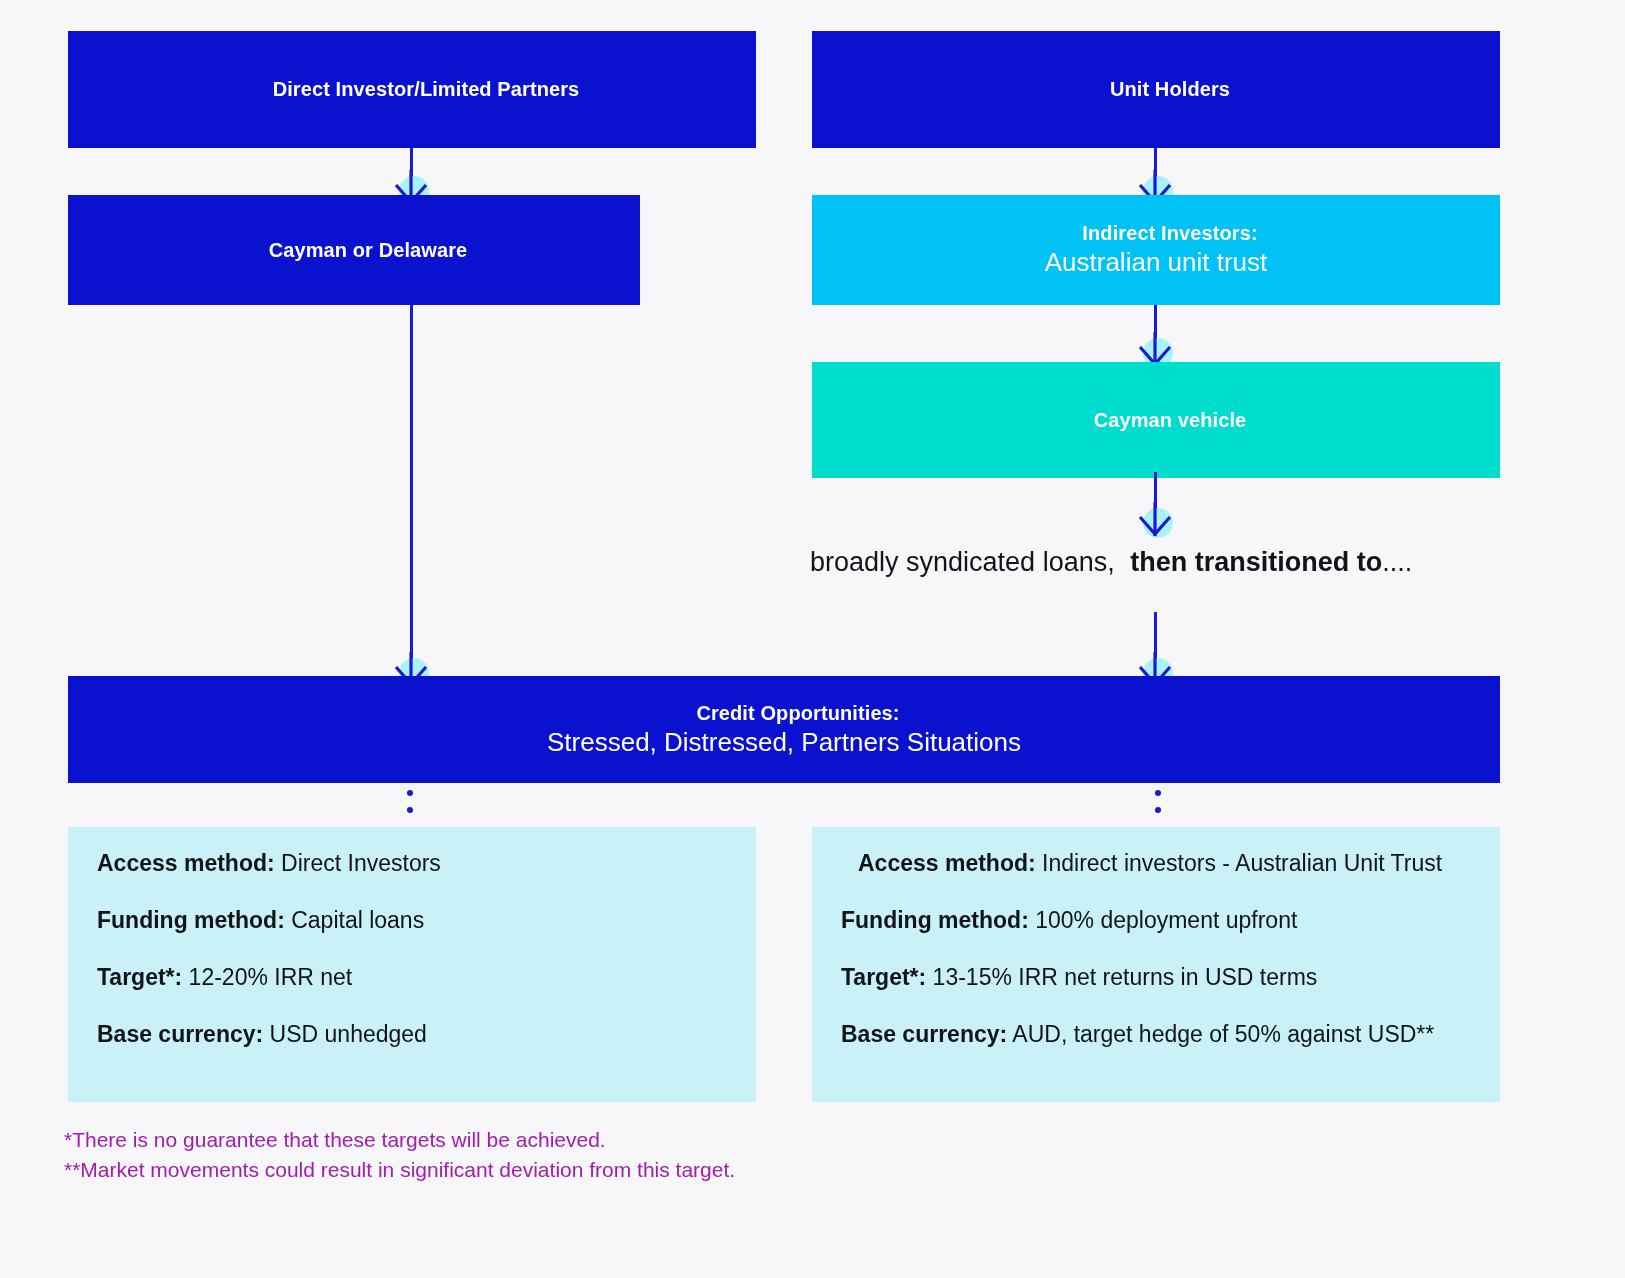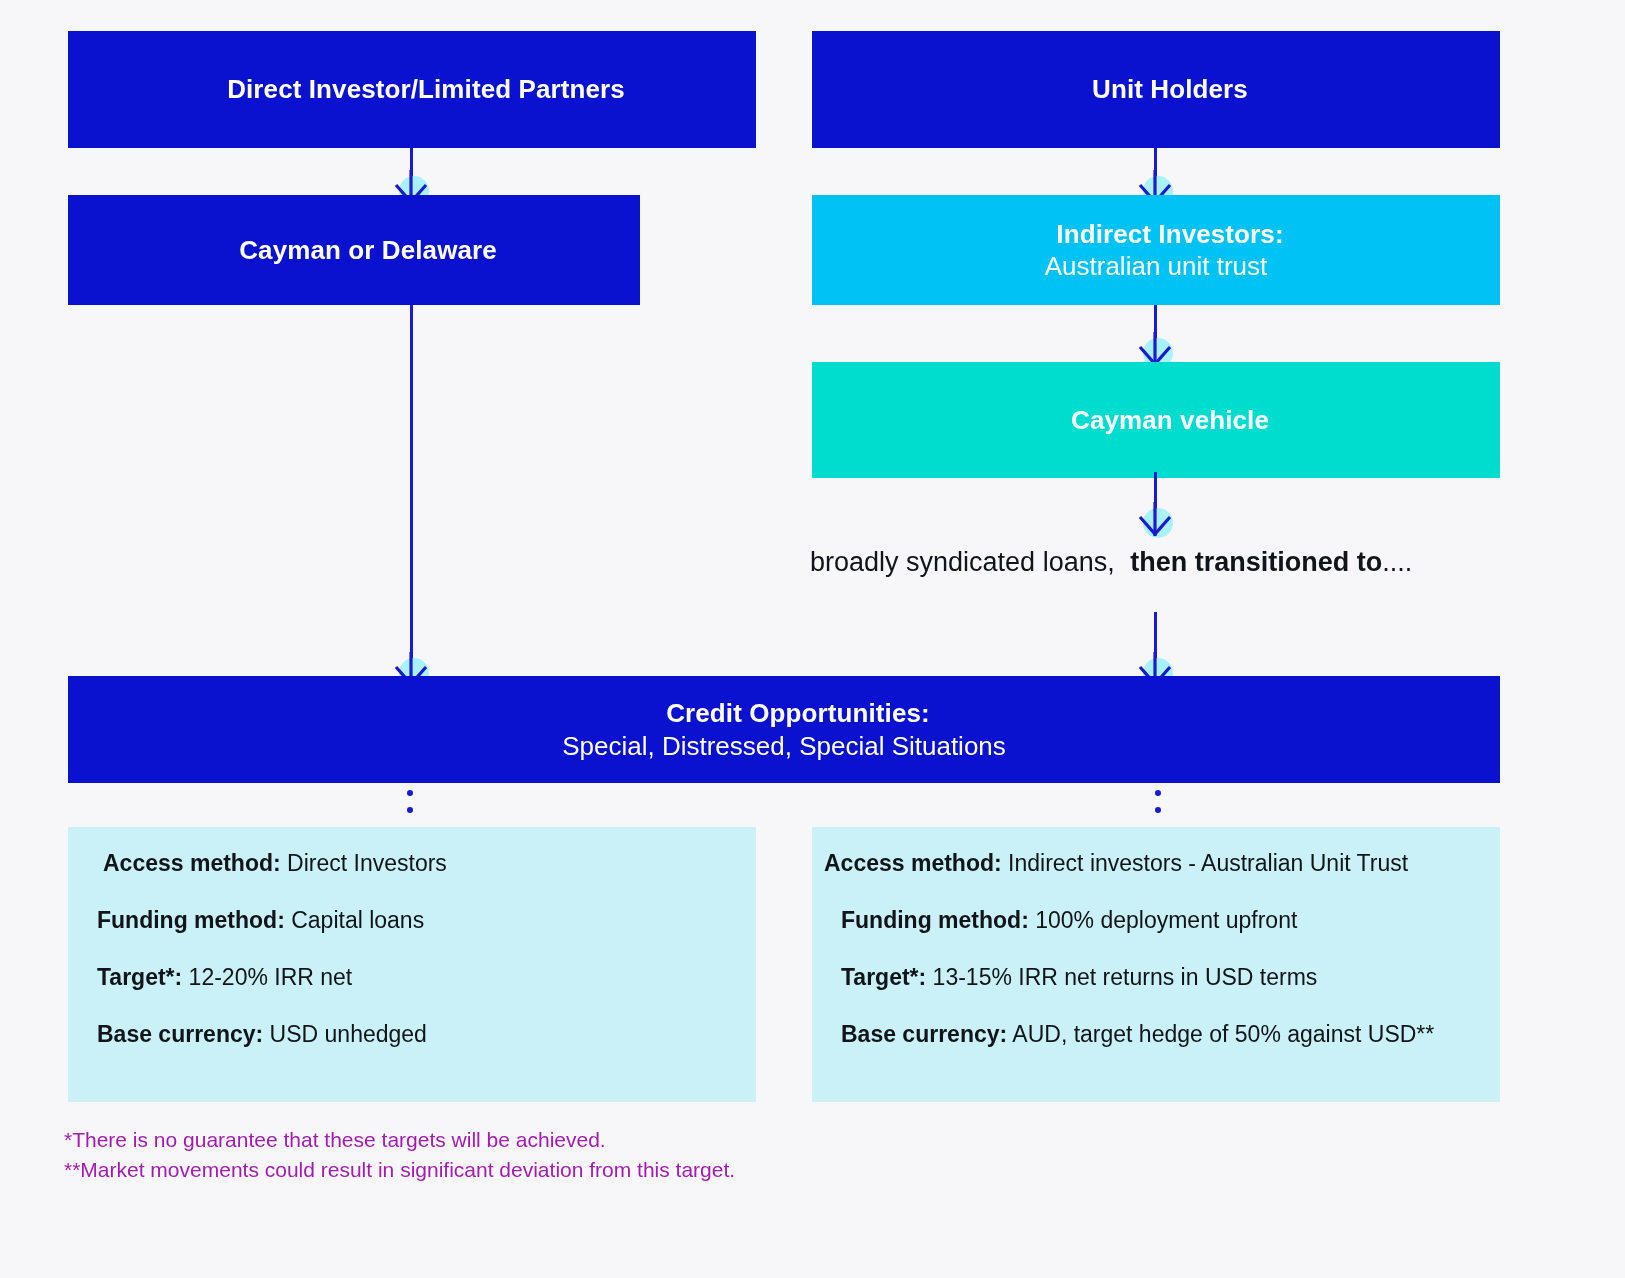--- a/index.html
+++ b/index.html
@@ -26,21 +26,21 @@
     display: flex;
     flex-direction: column;
     align-items: center;
     justify-content: center;
     text-align: center;
     color: #ffffff;
     line-height: 1.25;
   }
   .box .t-bold {
     font-weight: bold;
-    font-size: 26px;
+    font-size: 20px;
     letter-spacing: .1px;
     margin-left: 28px;
   }
   .box .t-reg {
     font-weight: normal;
     font-size: 26px;
   }
 
   .c-deepblue { background: #0a12d0; }
   .c-cyan     { background: #00c2f5; }
@@ -194,53 +194,53 @@
   <div class="arrow" style="left:1132px; top:650px;">
     <div class="disc"></div>
     <svg width="46" height="46" viewBox="0 0 46 46">
       <path d="M8 17 L23 34 L38 17" fill="none" stroke="#1a1ad0" stroke-width="3.2"></path>
       <path d="M23 2 L23 36" stroke="#1a1ad0" stroke-width="3.2"></path>
     </svg>
   </div>
 
   <div class="box c-deepblue" style="left:68px; top:676px; width:1432px; height:107px;">
     <div class="t-bold">Credit Opportunities:</div>
-    <div class="t-reg">Special, Distressed, Special Situations</div>
+    <div class="t-reg">Stressed, Distressed, Partners Situations</div>
   </div>
 
   <div class="dots" style="left:407px; top:790px;">
     <i></i>
     <i></i>
   </div>
   <div class="dots" style="left:1155px; top:790px;">
     <i></i>
     <i></i>
   </div>
 
   <div class="panel c-pale" style="left:68px; top:827px; width:688px; height:275px;">
-    <div class="row" style="left:35px; top:23px;">
+    <div class="row" style="left:29px; top:23px;">
       <span class="lbl">Access method:</span>
       <span class="val"> Direct Investors</span>
     </div>
     <div class="row" style="left:29px; top:80px;">
       <span class="lbl">Funding method:</span>
       <span class="val"> Capital loans</span>
     </div>
     <div class="row" style="left:29px; top:137px;">
       <span class="lbl">Target*:</span>
       <span class="val"> 12-20% IRR net</span>
     </div>
     <div class="row" style="left:29px; top:194px;">
       <span class="lbl">Base currency:</span>
       <span class="val"> USD unhedged</span>
     </div>
   </div>
 
   <div class="panel c-pale" style="left:812px; top:827px; width:688px; height:275px;">
-    <div class="row" style="left:12px; top:23px;text-align:center;">
+    <div class="row" style="left:46px; top:23px;text-align:center;">
       <span class="lbl">Access method:</span>
       <span class="val"> Indirect investors - Australian Unit Trust</span>
     </div>
     <div class="row" style="left:29px; top:80px;">
       <span class="lbl">Funding method:</span>
       <span class="val"> 100% deployment upfront</span>
     </div>
     <div class="row" style="left:29px; top:137px;">
       <span class="lbl">Target*:</span>
       <span class="val"> 13-15% IRR net returns in USD terms</span>

